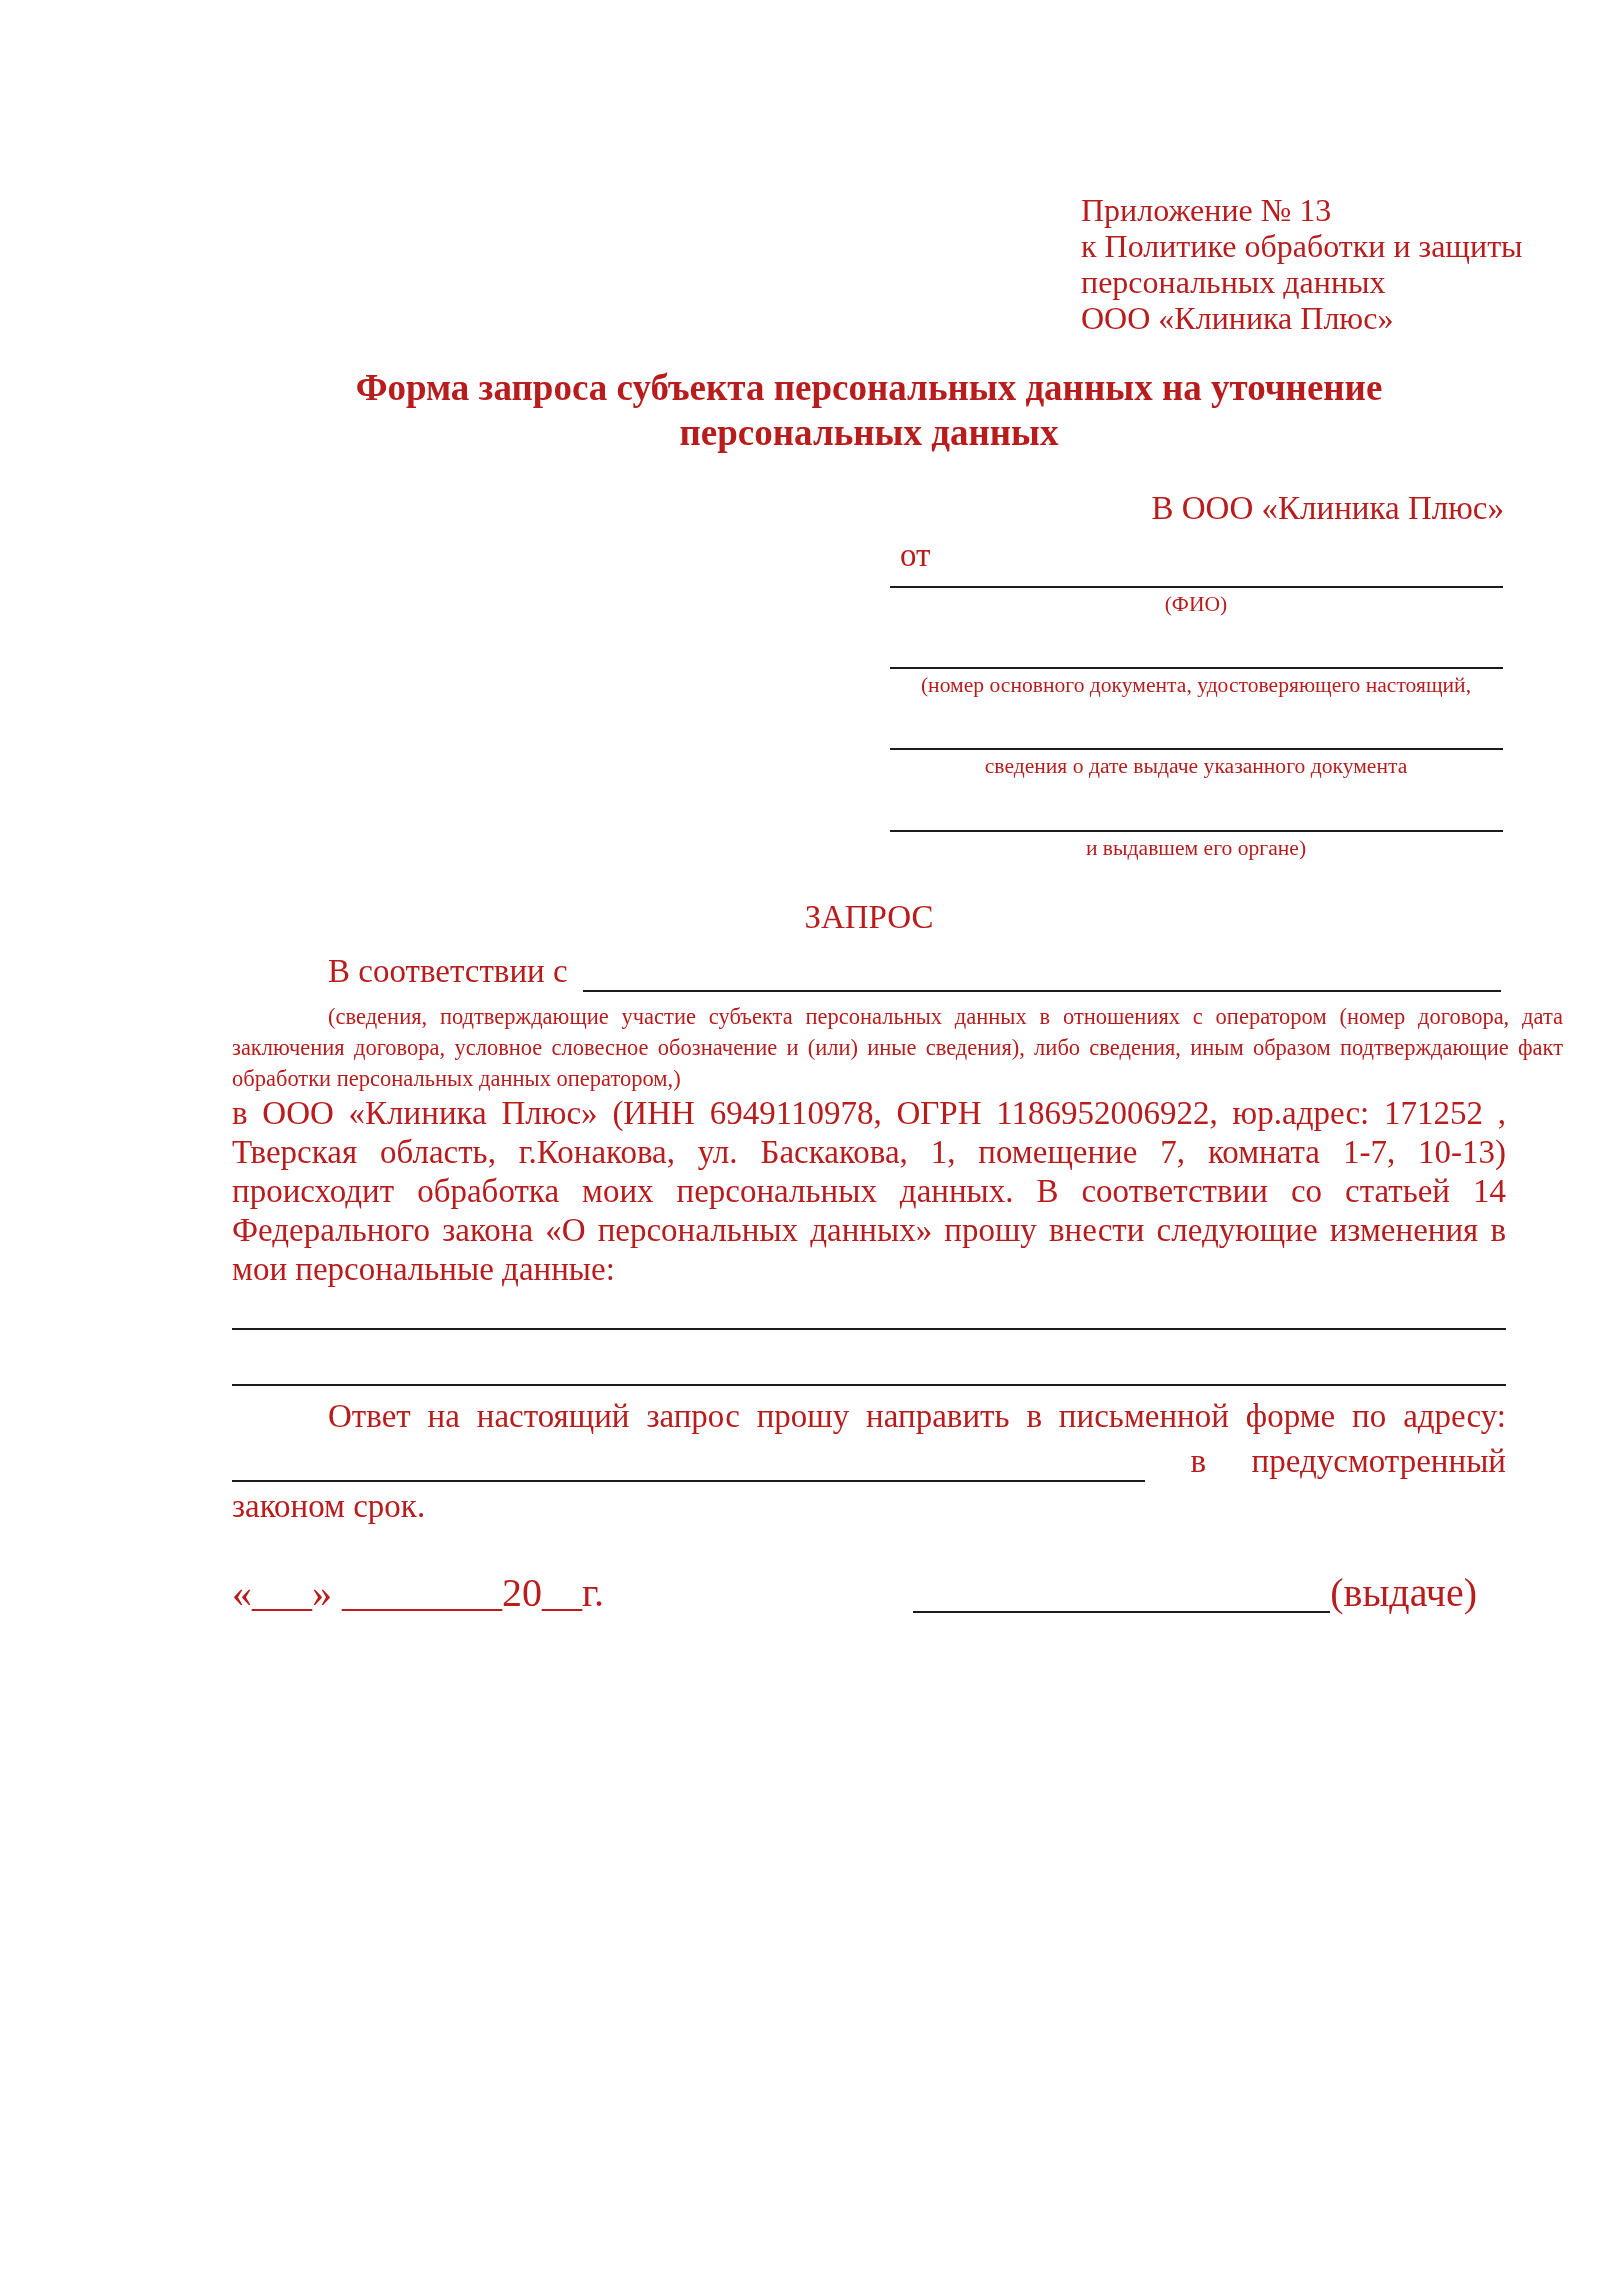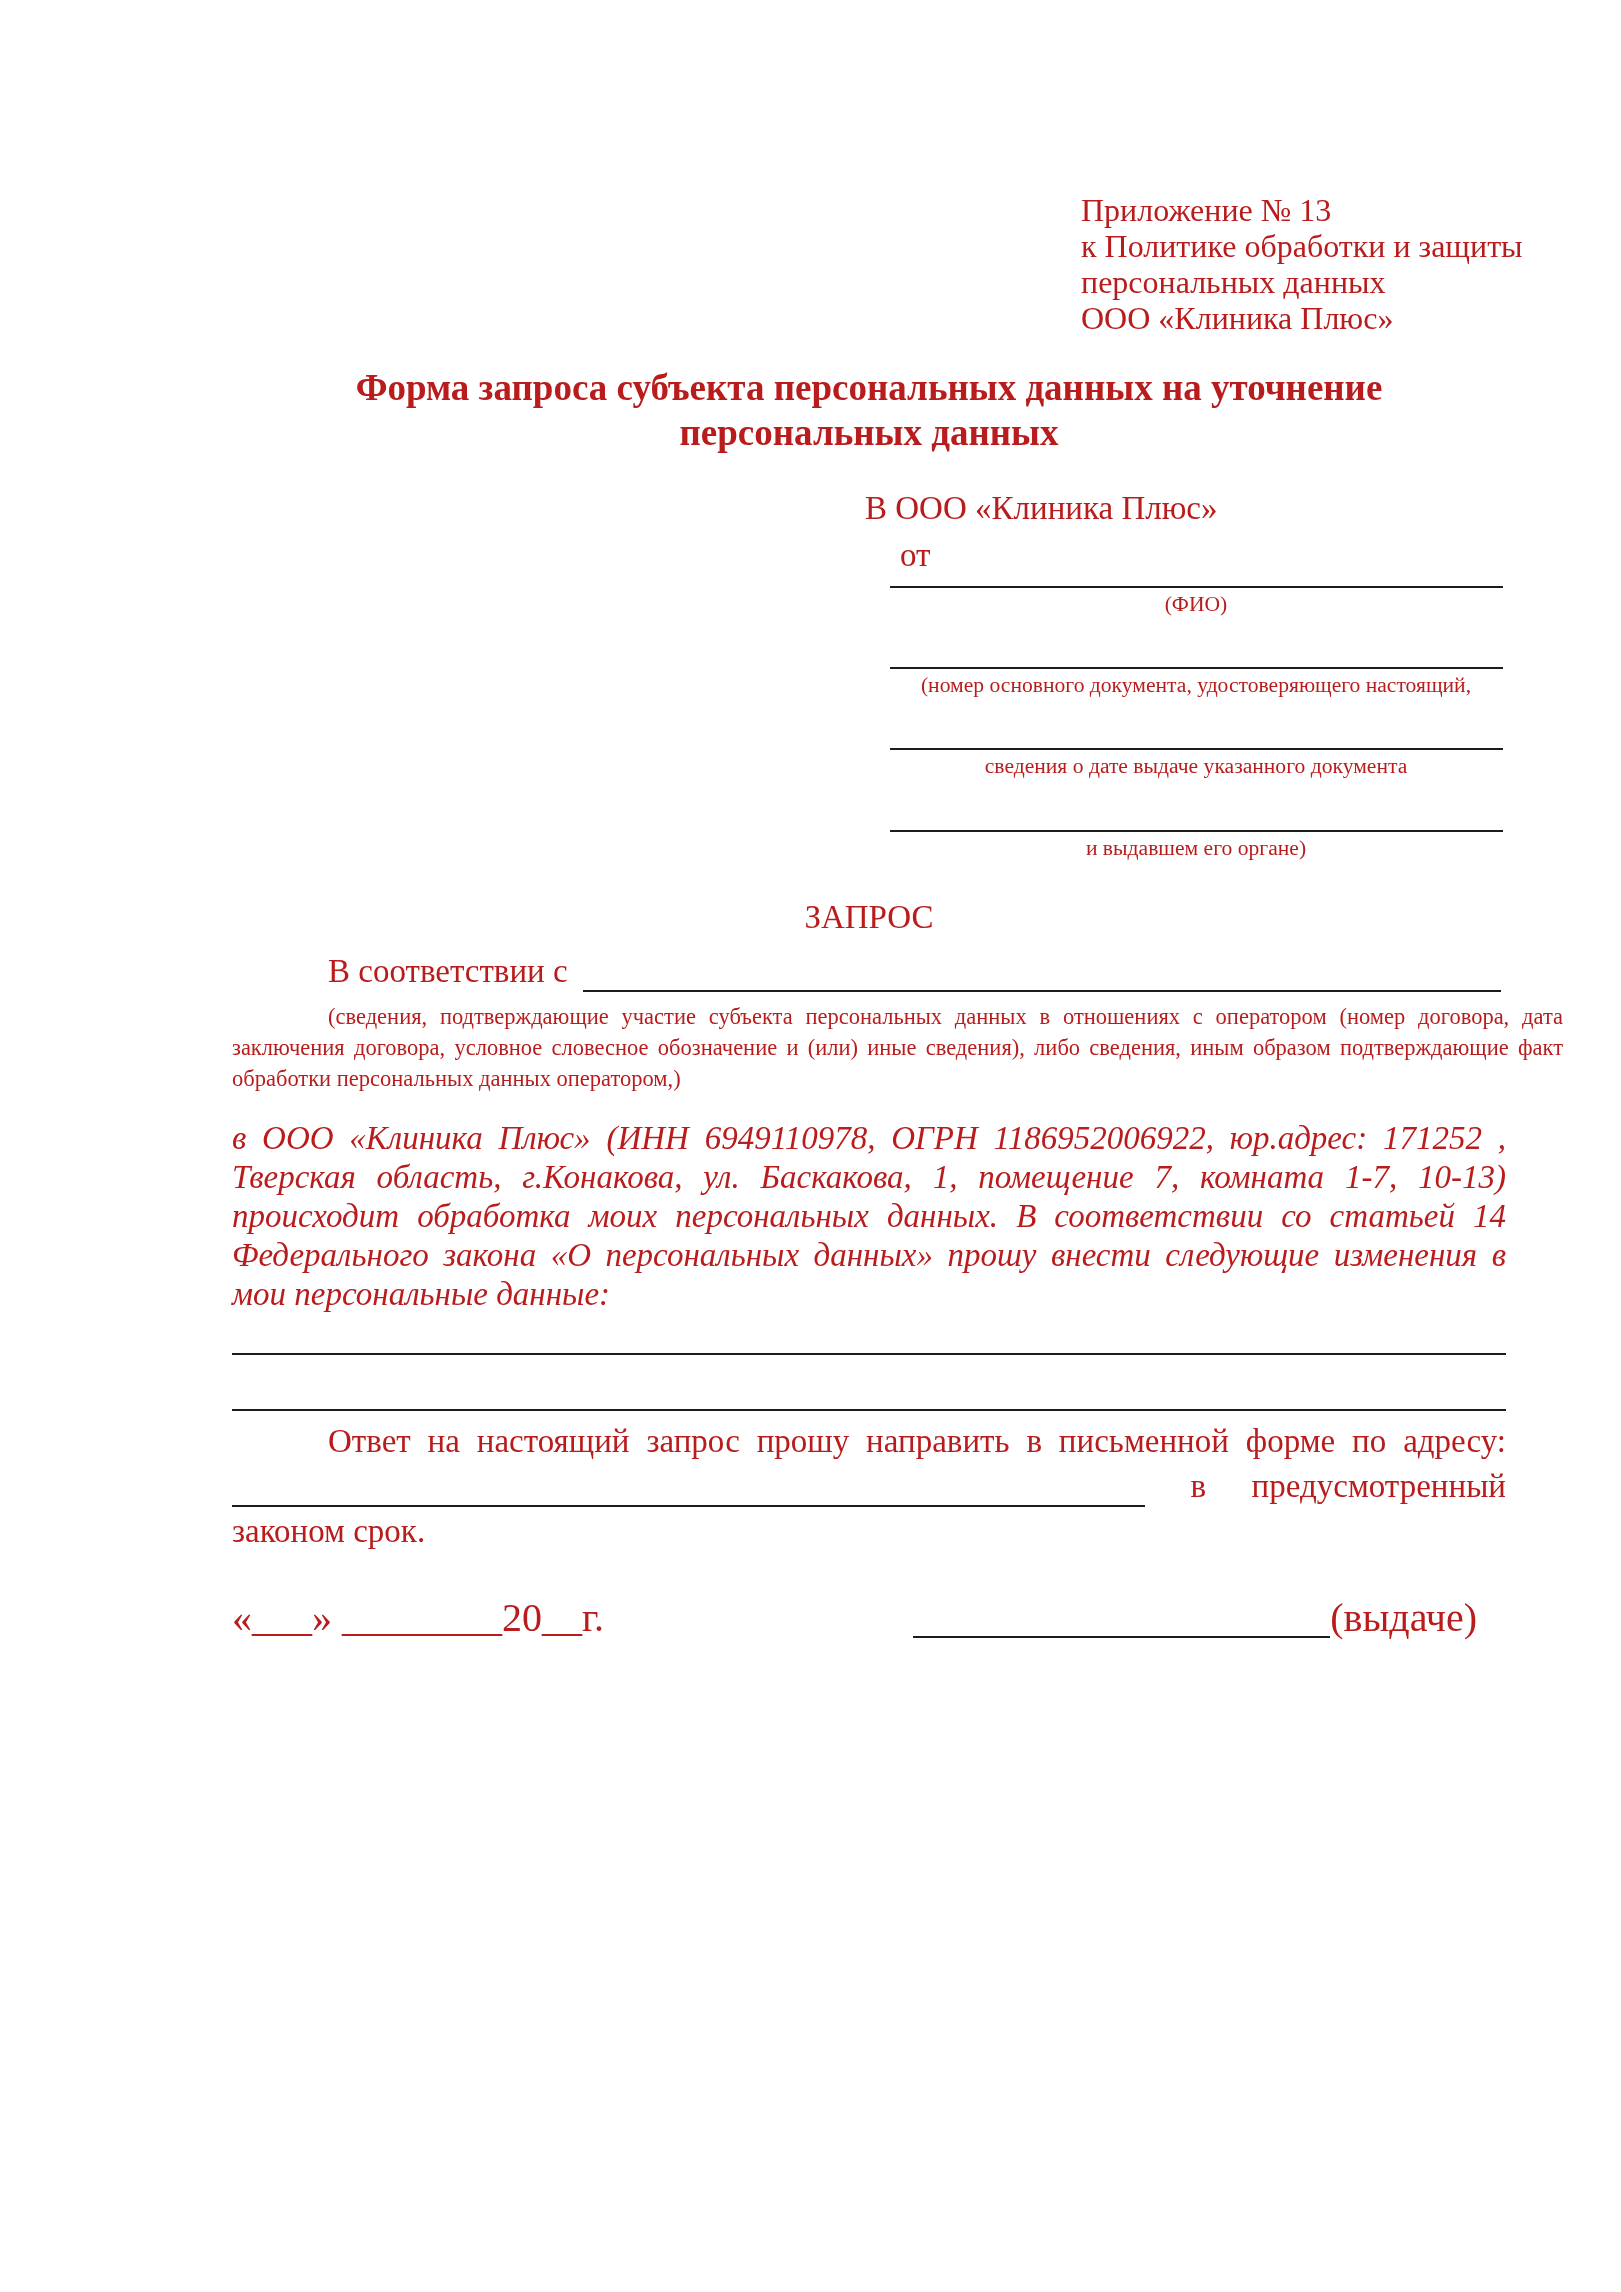--- a/index.html
+++ b/index.html
@@ -23,21 +23,21 @@
   
   .doc-title {
     margin-top:29px;
     text-align:center;
     font-weight:bold;
     font-size:37px;
     line-height:45px;
   }
   
   .recipient { margin-left:633px; width:639px; margin-top:33px; font-size:33px; }
-  .recipient .to-line { line-height:41px; }
+  .recipient .to-line { line-height:41px;text-align:right; }
   .recipient .from-label { margin-left:35px; line-height:41px; margin-top:5.9px; }
   .r-blank { margin-left:24.5px; width:613px; height:25.5px; border-bottom:2.9px solid #1c1c1c; }
   .r-blank.first { height:11.8px; }
   .r-caption {
     margin-left:24.5px; width:613px;
     font-size:21.6px; line-height:26.5px;
     text-align:center;
     margin-top:2.9px; margin-bottom:26.5px;
   }
   .r-caption.last { margin-bottom:16px; }
@@ -45,24 +45,23 @@
   .req-heading { margin-top:37px; text-align:center; font-size:33px; line-height:39px; }
   .intro-row { display:flex; align-items:flex-end; margin-top:13.7px; font-size:33px; line-height:41px; }
   .intro-prefix { padding-left:96px; white-space:pre; }
   .intro-blank { flex:1; margin-left:15.7px; margin-right:4.9px; border-bottom:2.9px solid #1c1c1c; height:37px; }
   .note {
     font-size:22.5px; line-height:31px;
     text-align:justify; text-indent:96px;
     margin-top:9px; margin-right:-57px;
   }
   .body-par {
-    margin-top:25px;
+    margin-top:0;
     font-size:33px; line-height:39px;
     text-align:justify;
-    font-style:italic;
   }
   .blank-line { border-bottom:2.9px solid #1c1c1c; }
   .blank-line.bl1 { height:41px; }
   .blank-line.bl2 { height:56px; }
   .reply-line1 {
     margin-top:9.8px;
     font-size:33px; line-height:41px;
     text-align:justify; text-align-last:justify;
     text-indent:96px;
   }

